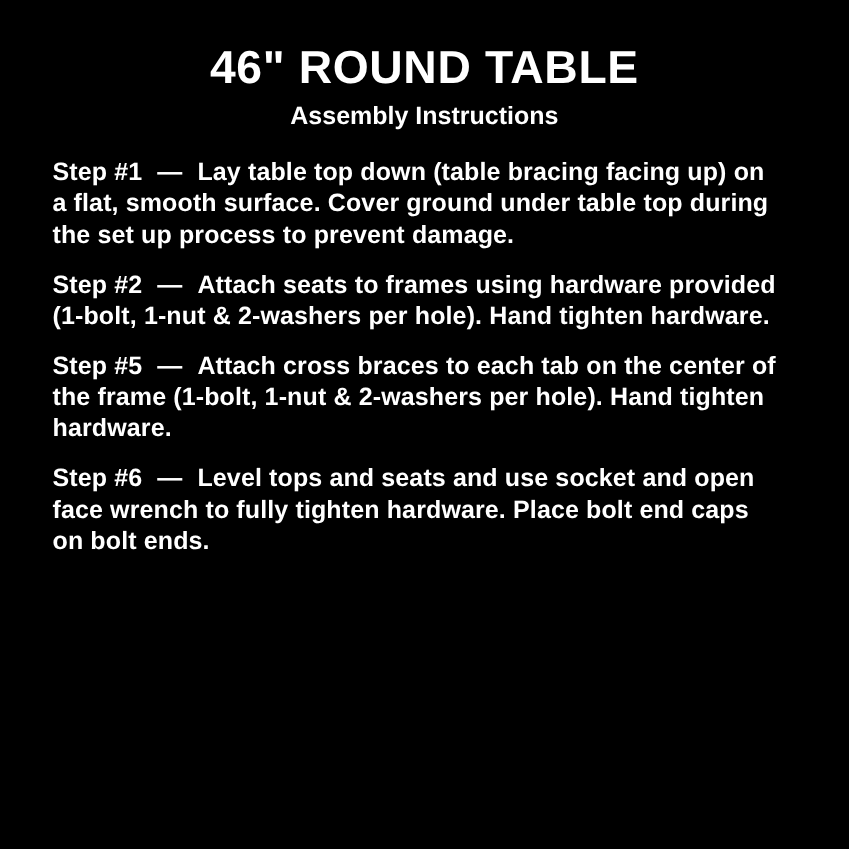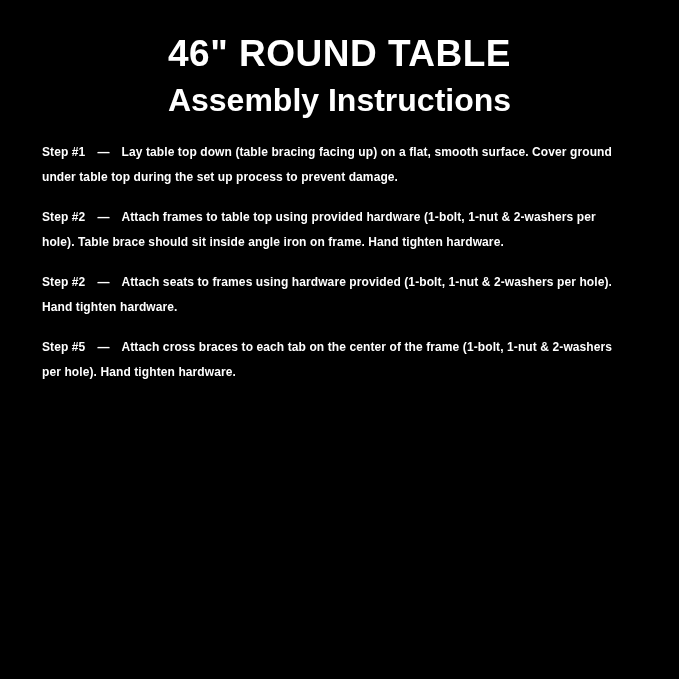--- a/index.html
+++ b/index.html
@@ -22,44 +22,44 @@
     text-align: center;
     padding-top: 34px;
   }
   .title {
     font-size: 37px;
     line-height: 1.08;
     letter-spacing: 0.5px;
     margin: 0;
   }
   .subtitle {
-    font-size: 32px;
+    font-size: 20px;
     line-height: 1.2;
     margin: 7px 0 0 0;
   }
   .steps {
     padding: 21px 42px 0 42px;
   }
   .step {
-    font-size: 12px;
+    font-size: 20px;
     line-height: 25px;
     margin: 0 16px 15px 0;
     letter-spacing: 0.1px;
   }
   .sep {
     margin: 0 12px;
   }
 </style>
 </head>
 <body>
 
 <div class="page">
   <div class="header">
     <h1 class="title">46" ROUND TABLE</h1>
     <h2 class="subtitle">Assembly Instructions</h2>
   </div>
   <div class="steps">
     <p class="step"><span>Step #1</span><span class="sep">—</span><span>Lay table top down (table bracing facing up) on a flat, smooth surface. Cover ground under table top during the set up process to prevent damage.</span></p>
-    <p class="step"><span>Step #2</span><span class="sep">—</span><span>Attach frames to table top using provided hardware (1-bolt, 1-nut &amp; 2-washers per hole). Table brace should sit inside angle iron on frame. Hand tighten hardware.</span></p>
     <p class="step"><span>Step #2</span><span class="sep">—</span><span>Attach seats to frames using hardware provided (1-bolt, 1-nut &amp; 2-washers per hole). Hand tighten hardware.</span></p>
     <p class="step"><span>Step #5</span><span class="sep">—</span><span>Attach cross braces to each tab on the center of the frame (1-bolt, 1-nut &amp; 2-washers per hole). Hand tighten hardware.</span></p>
+    <p class="step"><span>Step #6</span><span class="sep">—</span><span>Level tops and seats and use socket and open face wrench to fully tighten hardware. Place bolt end caps on bolt ends.</span></p>
   </div>
 </div>
 
 </body></html>

